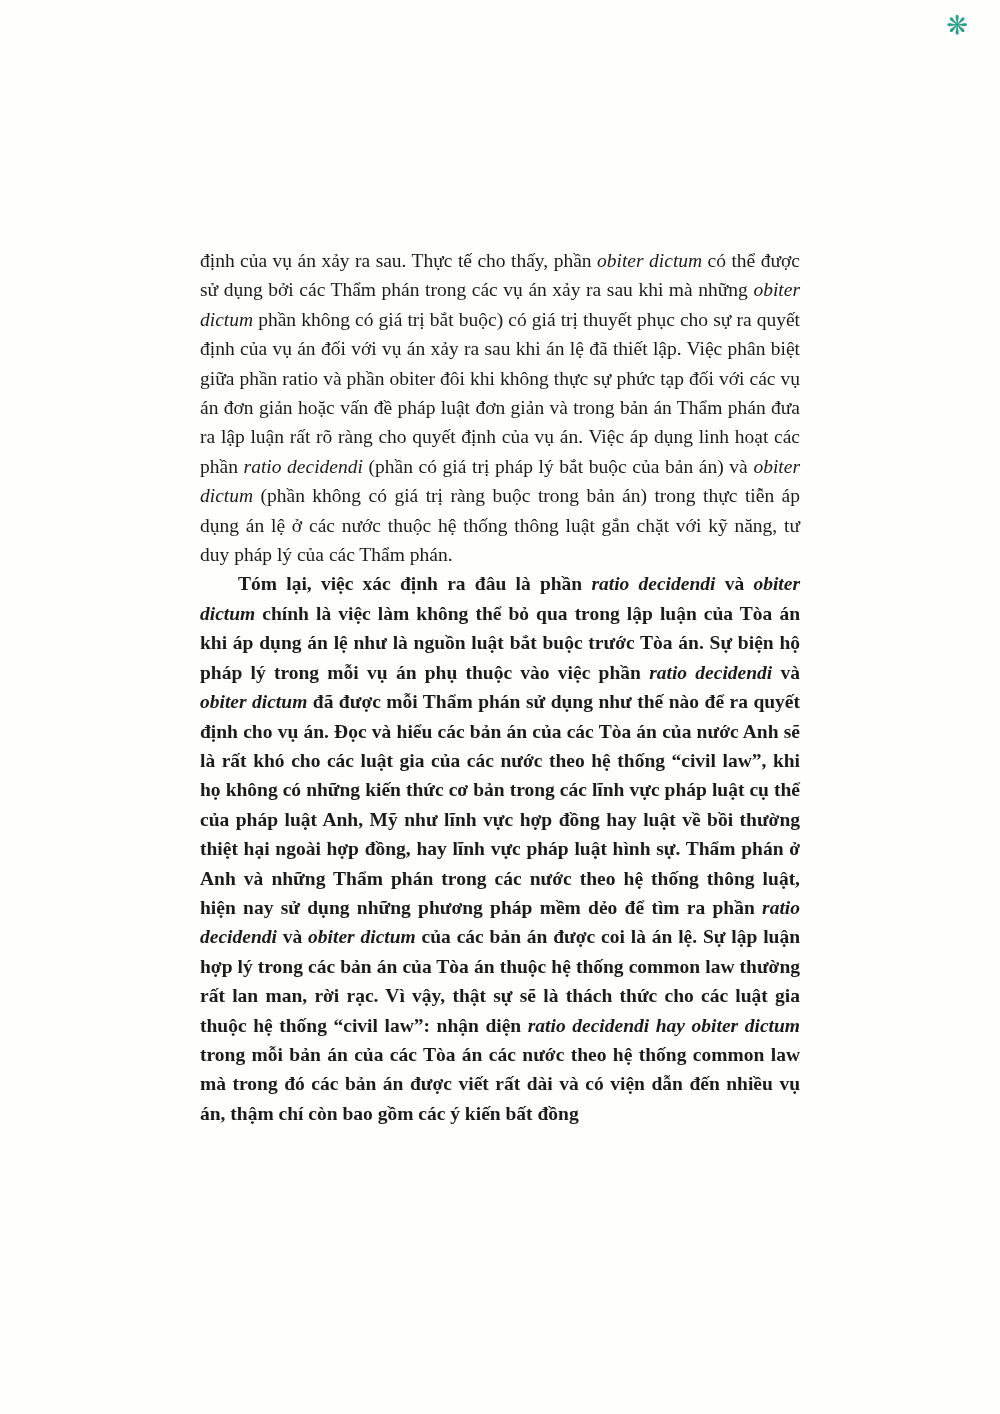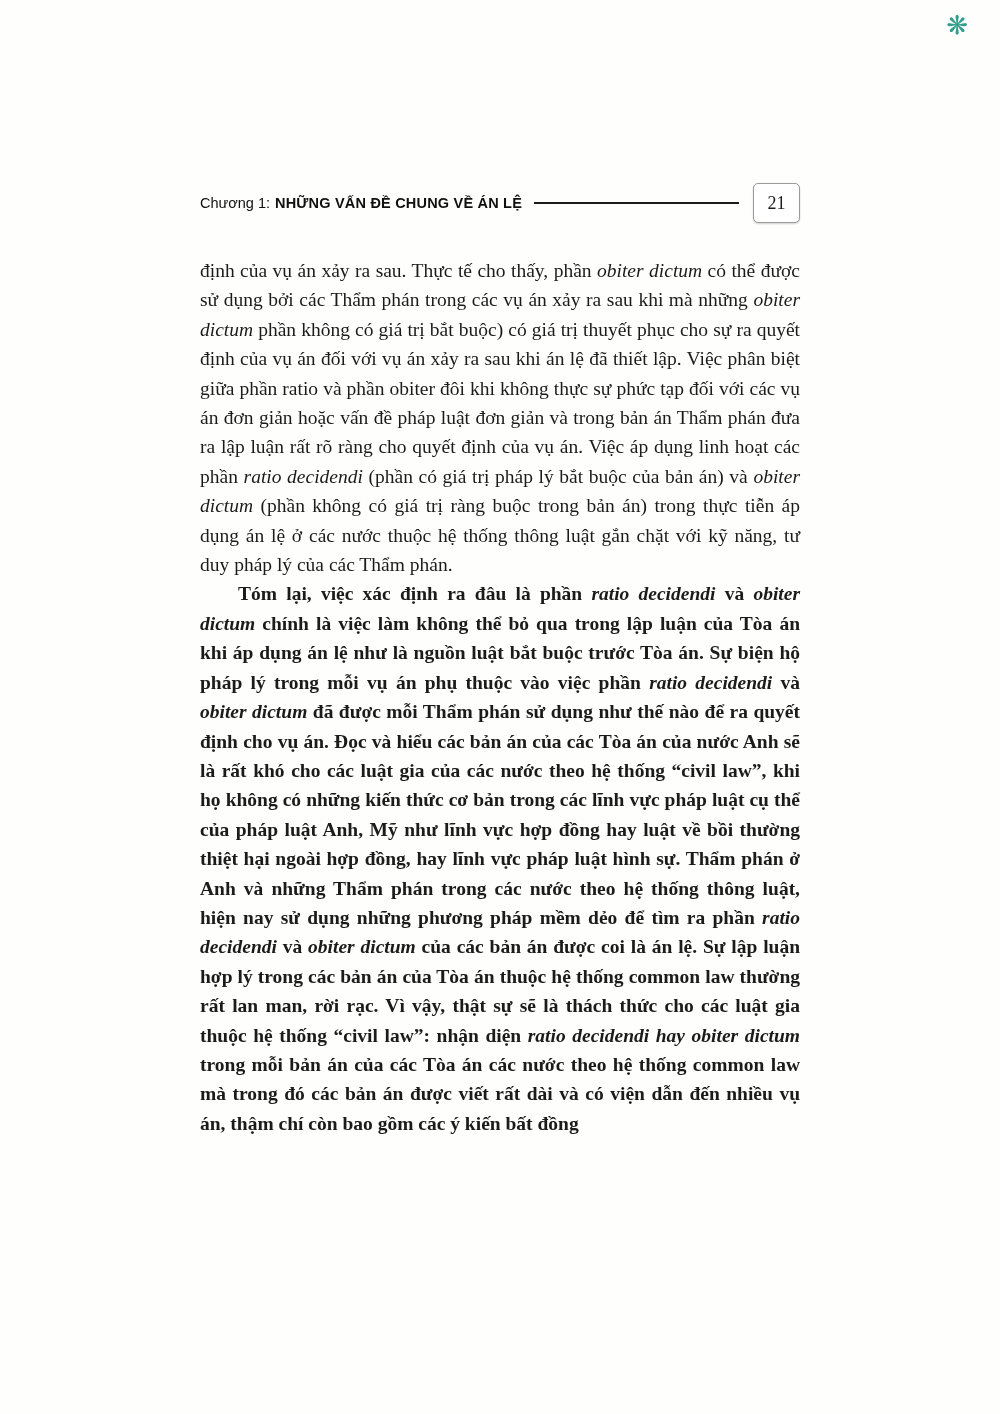--- a/index.html
+++ b/index.html
@@ -63,48 +63,39 @@
     justify-content: center;
     flex: 0 0 auto;
   }
   .page-number {
     font-size: 18px;
     color: #1d1d1d;
     font-family: "Liberation Serif", serif;
   }
   .body-text {
     position: absolute;
-    top: 256px;
+    top: 246px;
     left: 200px;
     width: 600px;
     color: #1b1b1b;
   }
   .para {
     font-size: 19.5px;
     line-height: 29.4px;
     text-align: justify;
   }
   .para.indented { text-indent: 38px; font-weight: bold; }
   .it { font-style: italic; }
 </style>
 </head>
 <body>
 
 <div class="page">
 
   <div class="corner-icon">❋</div>
 
-  <div class="header">
-    <div class="chapter-heading">
-      <span class="chapter-prefix">Chương 1:</span><span class="chapter-title">NHỮNG VẤN ĐỀ CHUNG VỀ ÁN LỆ</span>
-    </div>
-    <div class="header-rule"></div>
-    <div class="page-number-box">
-      <span class="page-number">21</span>
-    </div>
-  </div>
 
   <div class="body-text">
     <p class="para"><span>định của vụ án xảy ra sau. Thực tế cho thấy, phần </span><span class="it">obiter dictum</span><span> có thể được sử dụng bởi các Thẩm phán trong các vụ án xảy ra sau khi mà những </span><span class="it">obiter dictum</span><span> phần không có giá trị bắt buộc) có giá trị thuyết phục cho sự ra quyết định của vụ án đối với vụ án xảy ra sau khi án lệ đã thiết lập. Việc phân biệt giữa phần ratio và phần obiter đôi khi không thực sự phức tạp đối với các vụ án đơn giản hoặc vấn đề pháp luật đơn giản và trong bản án Thẩm phán đưa ra lập luận rất rõ ràng cho quyết định của vụ án. Việc áp dụng linh hoạt các phần </span><span class="it">ratio decidendi</span><span> (phần có giá trị pháp lý bắt buộc của bản án) và </span><span class="it">obiter dictum</span><span> (phần không có giá trị ràng buộc trong bản án) trong thực tiễn áp dụng án lệ ở các nước thuộc hệ thống thông luật gắn chặt với kỹ năng, tư duy pháp lý của các Thẩm phán.</span></p>
     <p class="para indented"><span>Tóm lại, việc xác định ra đâu là phần </span><span class="it">ratio decidendi</span><span> và </span><span class="it">obiter dictum</span><span> chính là việc làm không thể bỏ qua trong lập luận của Tòa án khi áp dụng án lệ như là nguồn luật bắt buộc trước Tòa án. Sự biện hộ pháp lý trong mỗi vụ án phụ thuộc vào việc phần </span><span class="it">ratio decidendi</span><span> và </span><span class="it">obiter dictum</span><span> đã được mỗi Thẩm phán sử dụng như thế nào để ra quyết định cho vụ án. Đọc và hiểu các bản án của các Tòa án của nước Anh sẽ là rất khó cho các luật gia của các nước theo hệ thống “civil law”, khi họ không có những kiến thức cơ bản trong các lĩnh vực pháp luật cụ thể của pháp luật Anh, Mỹ như lĩnh vực hợp đồng hay luật về bồi thường thiệt hại ngoài hợp đồng, hay lĩnh vực pháp luật hình sự. Thẩm phán ở Anh và những Thẩm phán trong các nước theo hệ thống thông luật, hiện nay sử dụng những phương pháp mềm dẻo để tìm ra phần </span><span class="it">ratio decidendi</span><span> và </span><span class="it">obiter dictum</span><span> của các bản án được coi là án lệ. Sự lập luận hợp lý trong các bản án của Tòa án thuộc hệ thống common law thường rất lan man, rời rạc. Vì vậy, thật sự sẽ là thách thức cho các luật gia thuộc hệ thống “civil law”: nhận diện </span><span class="it">ratio decidendi hay obiter dictum</span><span> trong mỗi bản án của các Tòa án các nước theo hệ thống common law mà trong đó các bản án được viết rất dài và có viện dẫn đến nhiều vụ án, thậm chí còn bao gồm các ý kiến bất đồng</span></p>
   </div>
 
 </div>
 
 </body></html>

